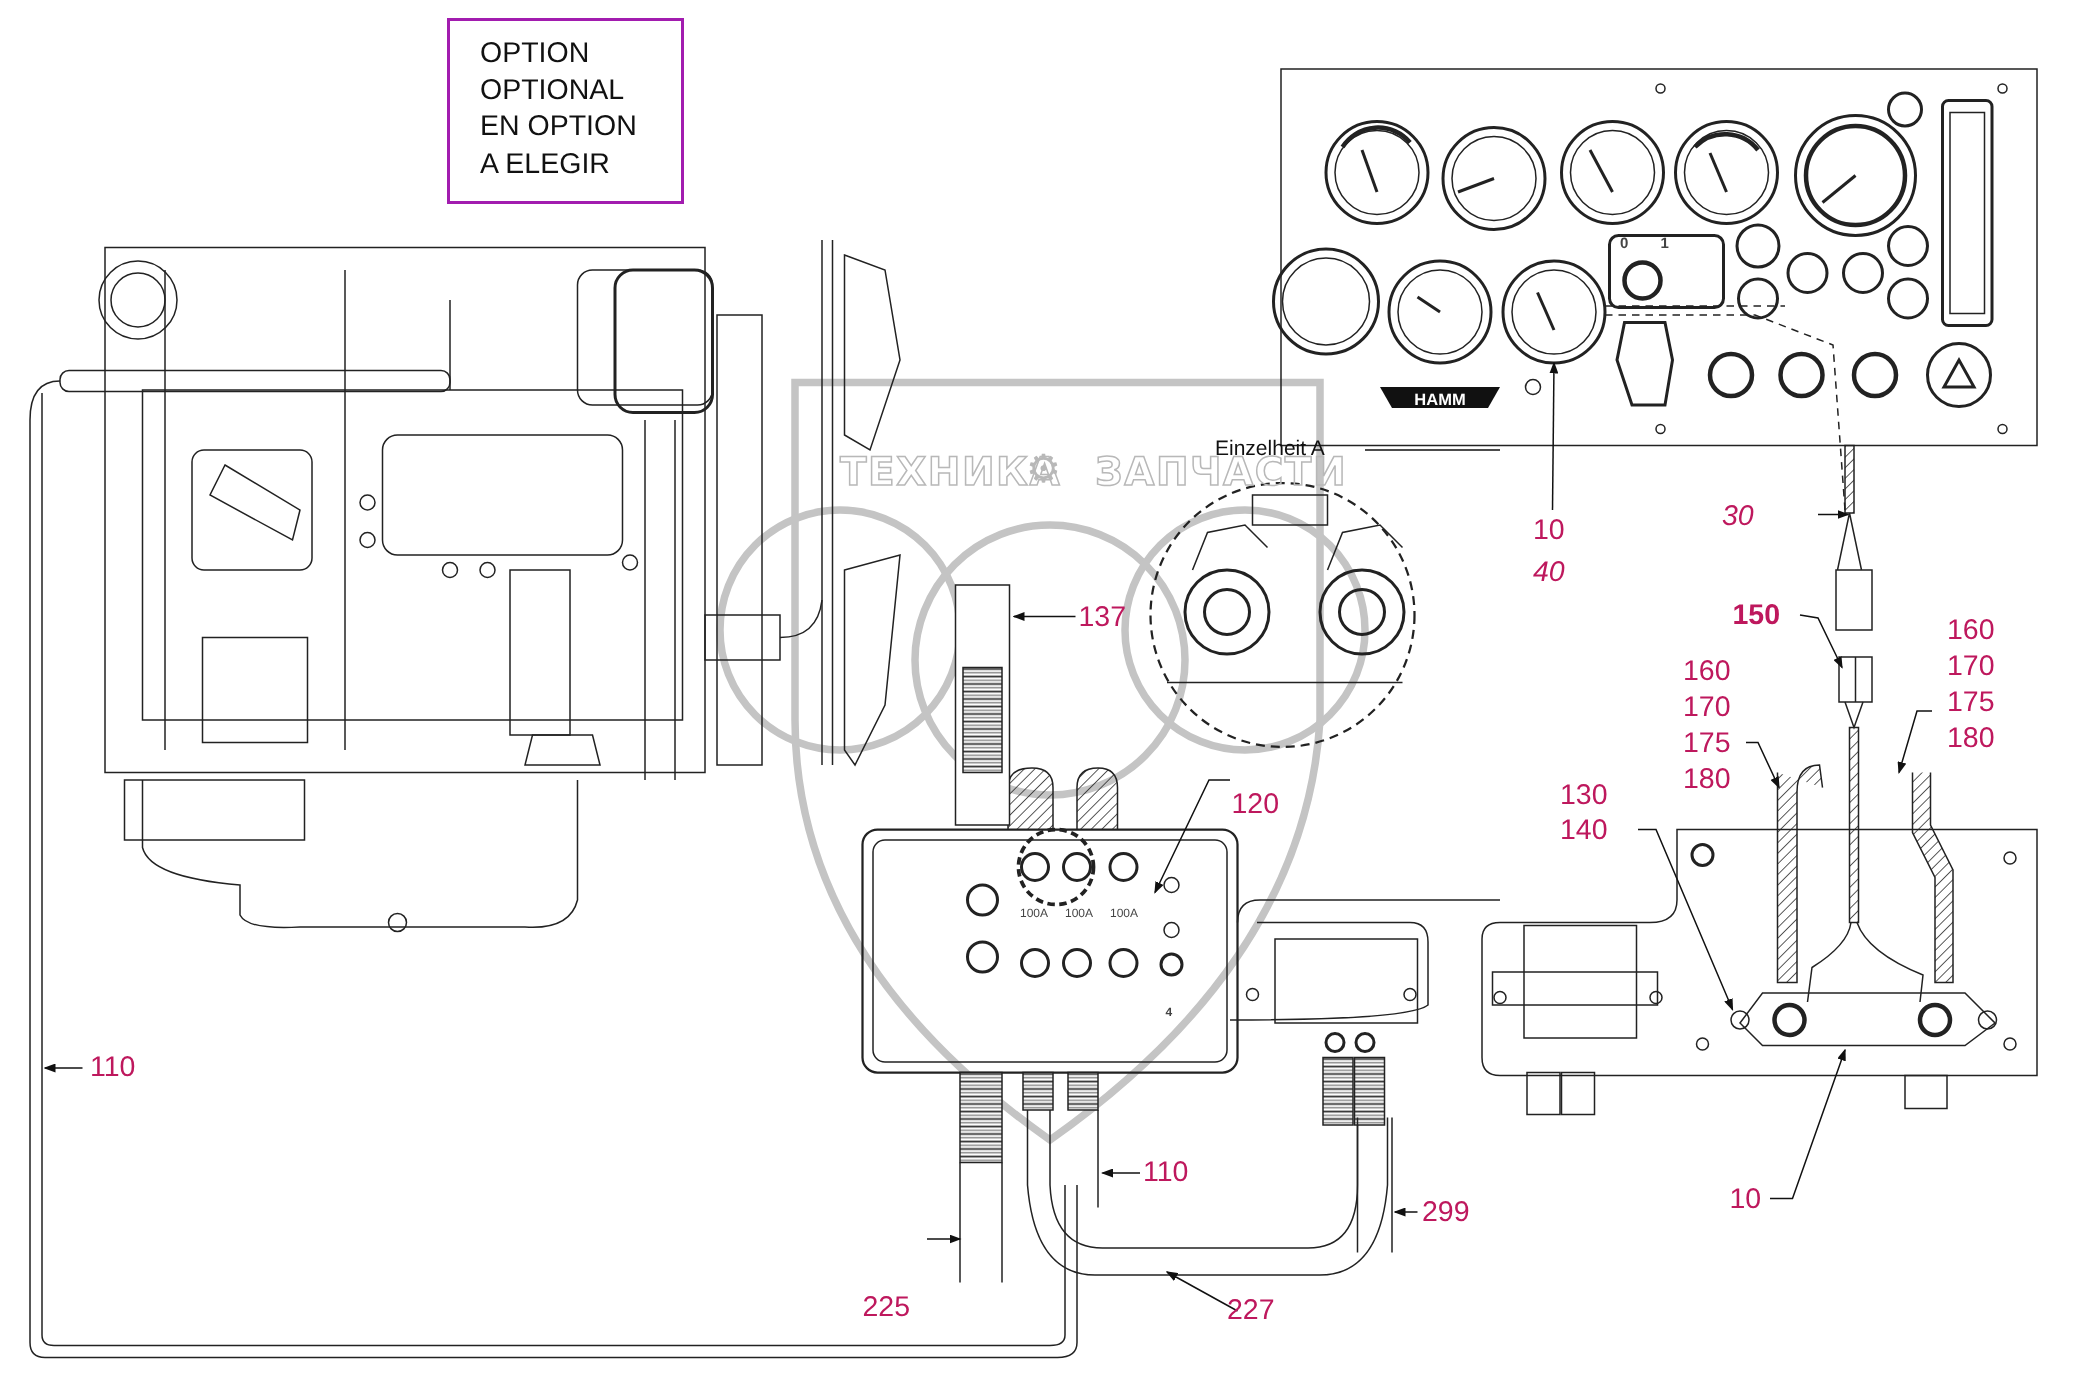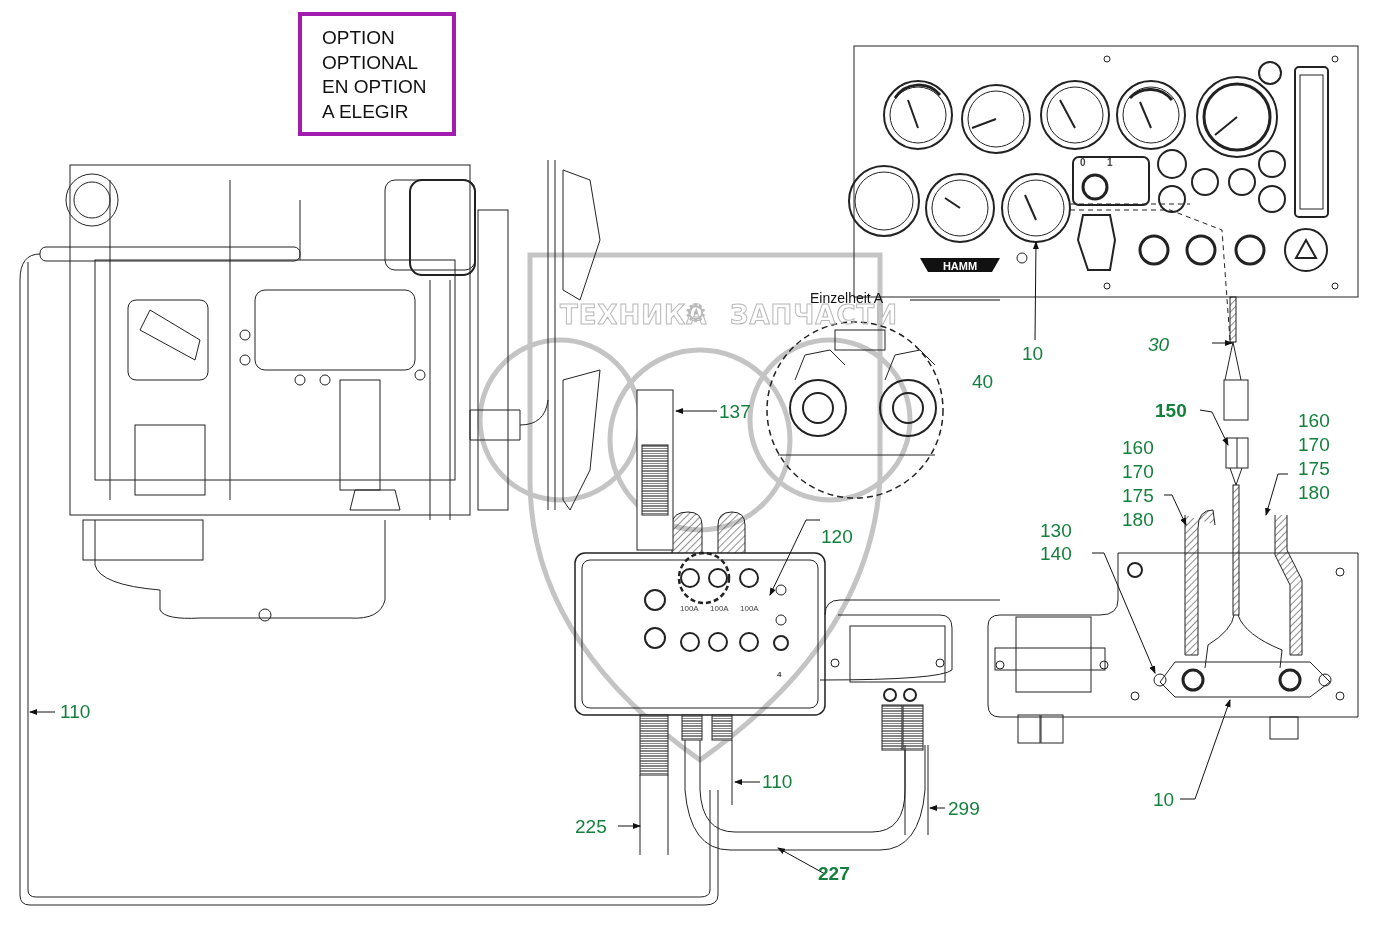--- a/index.html
+++ b/index.html
@@ -1,22 +1,22 @@
 <!DOCTYPE html>
 <html><head>
 <meta charset="utf-8">
 <style>
   html, body { margin: 0; padding: 0; background: #ffffff; }
   body { width: 1389px; height: 932px; position: relative; overflow: hidden;
          font-family: "Liberation Sans", sans-serif; color: #111; }
   #diagram { position: absolute; left: 0; top: 0; width: 1389px; height: 932px; }
-  .lbl { position: absolute; font-size: 19px; line-height: 24px; color: #15803d;
+  .lbl { position: absolute; font-size: 19px; line-height: 24px; color: #be185d;
          font-family: "Liberation Sans", sans-serif; white-space: nowrap; }
   .optbox { position: absolute; left: 298px; top: 12px; width: 158px; height: 124px;
-            border: 4px solid #a21caf; box-sizing: border-box; padding: 10px 0 0 20px; }
+            border: 2px solid #a21caf; box-sizing: border-box; padding: 10px 0 0 20px; }
   .optbox div { font-size: 19px; line-height: 24.5px; }
   .wm { position: absolute; font-size: 26px; font-weight: bold; letter-spacing: 1px;
         color: transparent; -webkit-text-stroke: 1px #b8b8b8; font-family: "DejaVu Sans", sans-serif; }
   .detail-title { position: absolute; left: 810px; top: 290px; font-size: 14px; }
   .fuse { position: absolute; font-size: 8px; color: #444; }
   svg text { font-family: "Liberation Sans", sans-serif; }
 </style>
 </head>
 <body>
 
@@ -301,37 +301,37 @@
 
 <div class="fuse" style="left:680px; top:604px;">100A</div>
 <div class="fuse" style="left:710px; top:604px;">100A</div>
 <div class="fuse" style="left:740px; top:604px;">100A</div>
 <div class="fuse" style="left:777px; top:670px; font-weight:bold;">4</div>
 
 <div class="fuse" style="left:1080px; top:157px; font-size:10px; font-weight:bold;">0</div>
 <div class="fuse" style="left:1107px; top:157px; font-size:10px; font-weight:bold;">1</div>
 
 <div class="lbl" style="left:1022px; top:342px;">10</div>
-<div class="lbl" style="left:972px; top:370px;">40</div>
+<div class="lbl" style="left:1022px; top:370px;font-style:italic;">40</div>
 <div class="lbl" style="left:1148px; top:333px;font-style:italic;">30</div>
 <div class="lbl" style="left:1155px; top:399px;font-weight:bold;">150</div>
 
 <div class="lbl" style="left:1122px; top:436px;">160</div>
 <div class="lbl" style="left:1122px; top:460px;">170</div>
 <div class="lbl" style="left:1122px; top:484px;">175</div>
 <div class="lbl" style="left:1122px; top:508px;">180</div>
 
 <div class="lbl" style="left:1298px; top:409px;">160</div>
 <div class="lbl" style="left:1298px; top:433px;">170</div>
 <div class="lbl" style="left:1298px; top:457px;">175</div>
 <div class="lbl" style="left:1298px; top:481px;">180</div>
 
 <div class="lbl" style="left:1040px; top:519px;">130</div>
 <div class="lbl" style="left:1040px; top:542px;">140</div>
 
 <div class="lbl" style="left:821px; top:525px;text-align:center;">120</div>
 <div class="lbl" style="left:719px; top:400px;">137</div>
 <div class="lbl" style="left:60px; top:700px;">110</div>
 <div class="lbl" style="left:762px; top:770px;">110</div>
-<div class="lbl" style="left:575px; top:815px;text-align:right;">225</div>
-<div class="lbl" style="left:818px; top:862px;font-weight:bold;">227</div>
+<div class="lbl" style="left:575px; top:860px;text-align:right;">225</div>
+<div class="lbl" style="left:818px; top:862px;">227</div>
 <div class="lbl" style="left:948px; top:797px;">299</div>
 <div class="lbl" style="left:1153px; top:788px;">10</div>
 
 </body></html>

